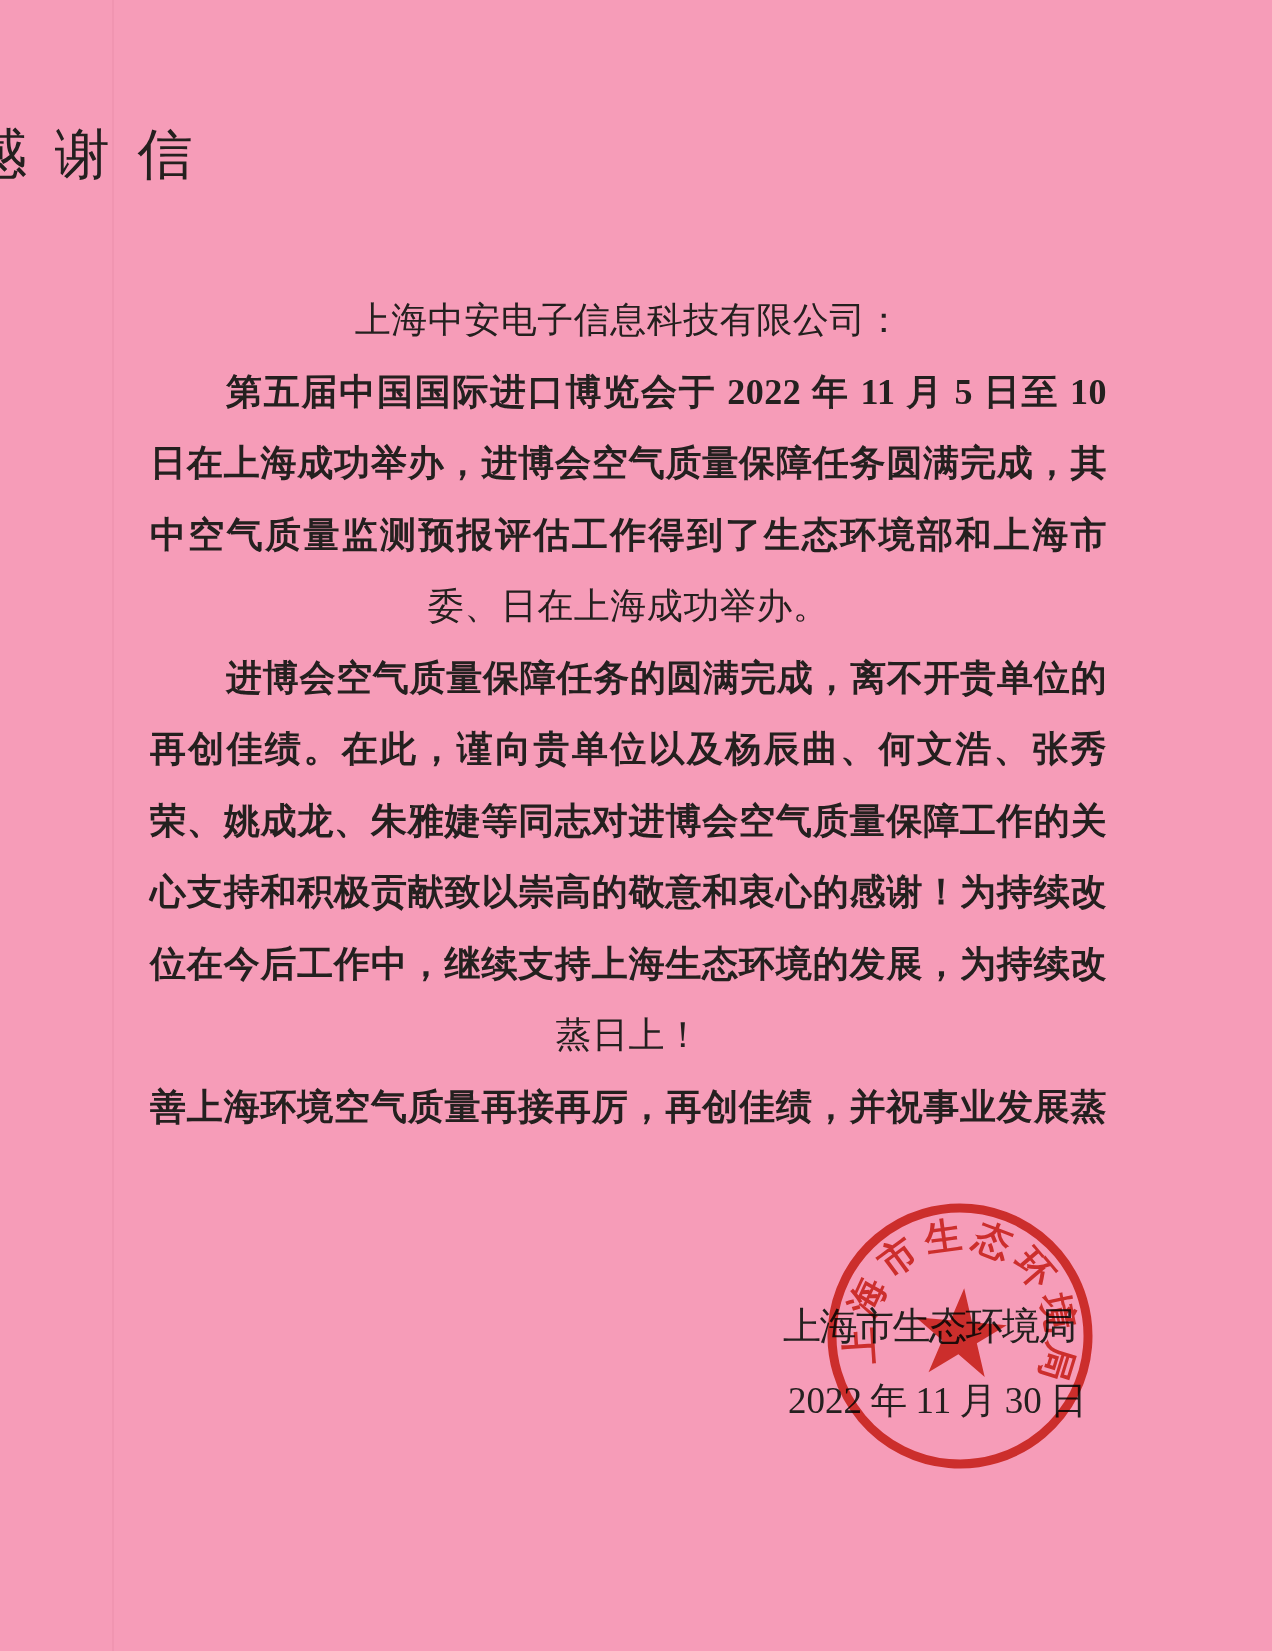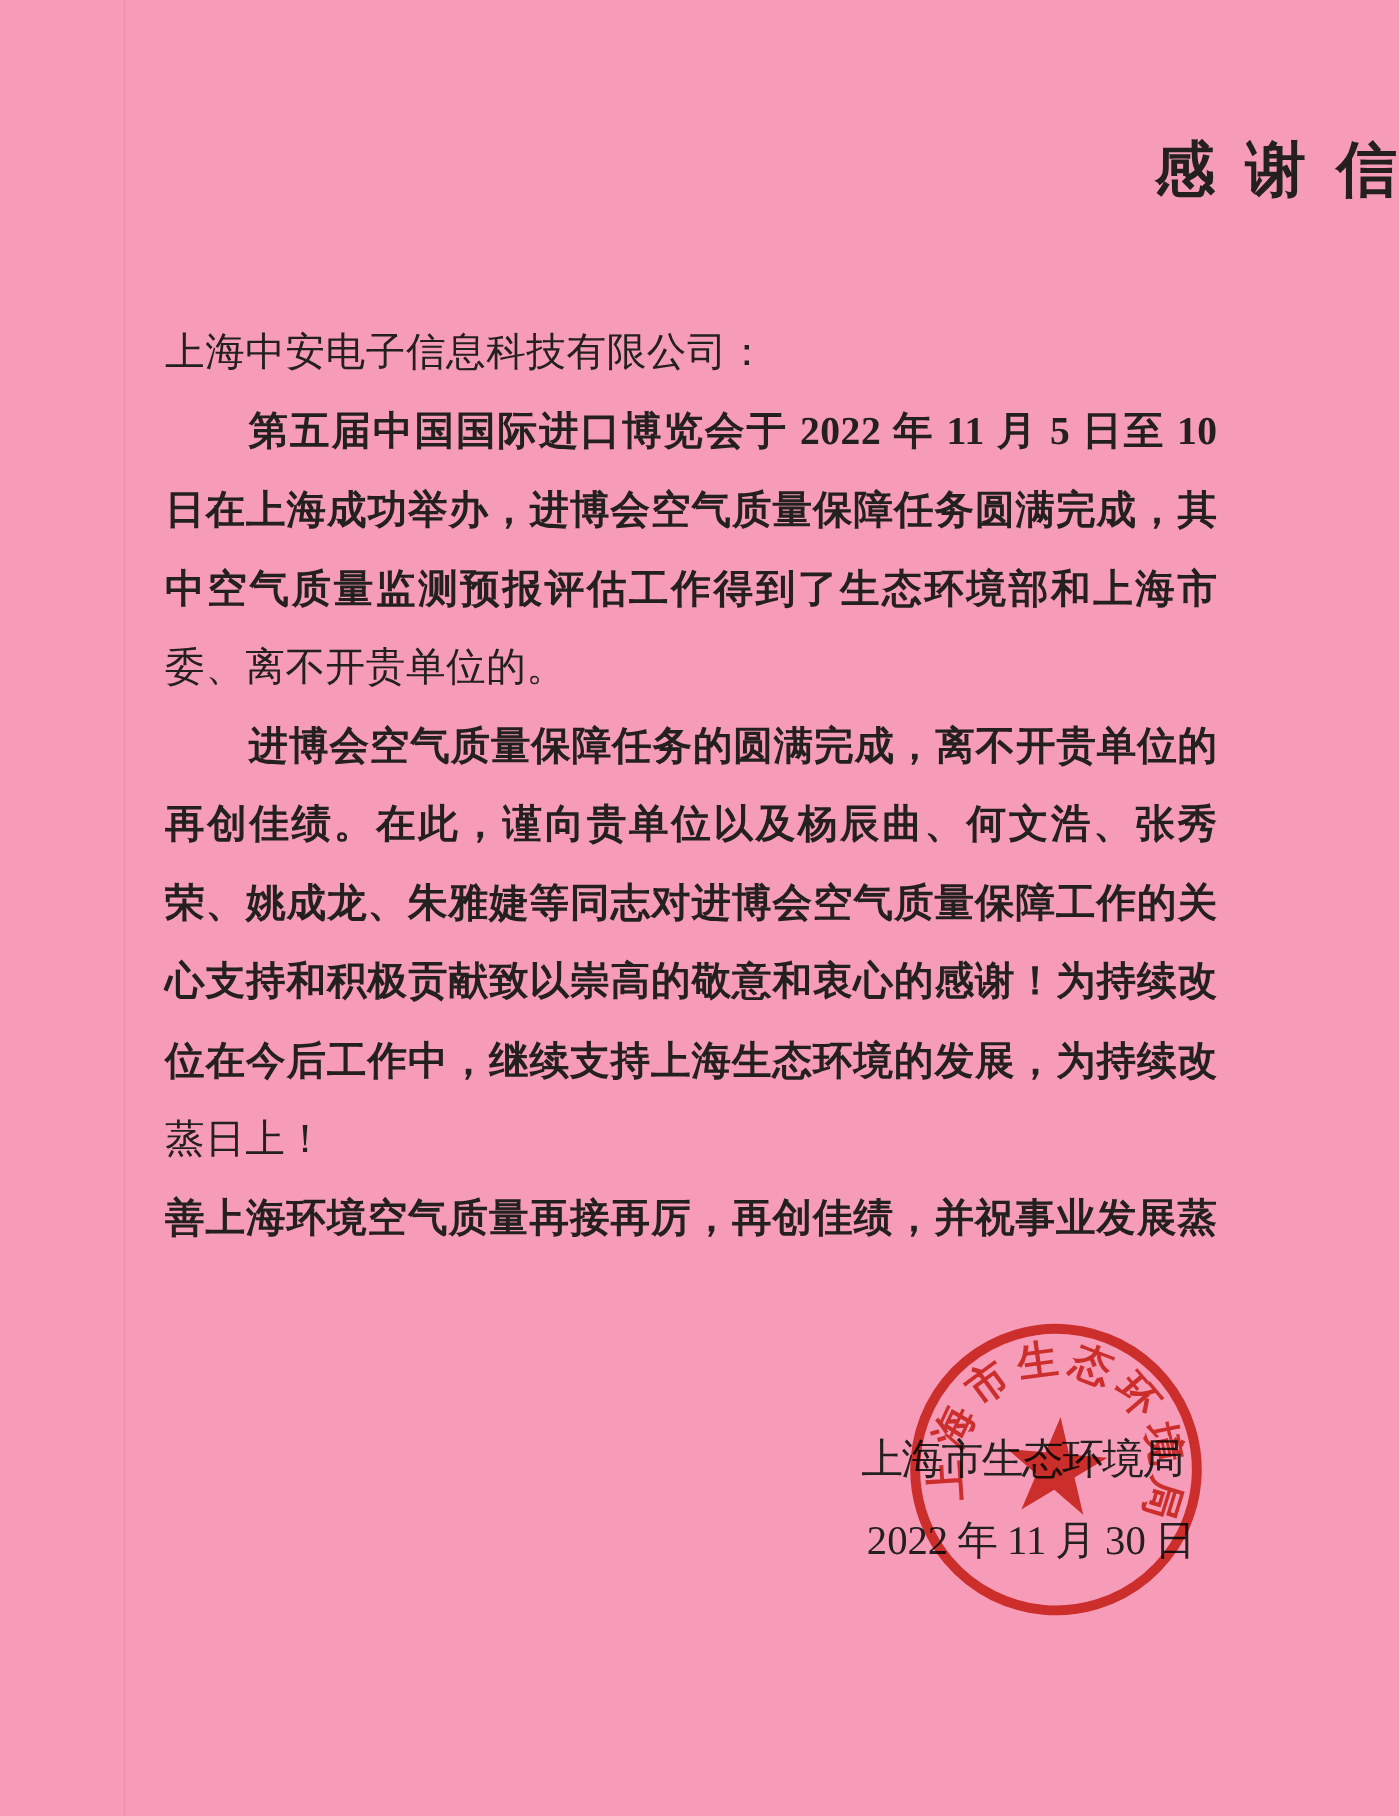--- a/index.html
+++ b/index.html
@@ -22,36 +22,36 @@
     position: absolute;
     left: 112px; top: 0;
     width: 2px; height: 100%;
     background: rgba(185, 85, 120, 0.10);
   }
   .title {
     position: absolute;
     top: 118px; left: 0;
     width: 1272px;
     margin: 0;
-    text-align: right;
+    text-align: left;
     text-indent: -28px;
     font-size: 55px;
-    font-weight: bold;
+    font-weight: normal;
     word-spacing: 10px;
     letter-spacing: 2px;
   }
   .body-text {
     position: absolute;
     left: 150px; top: 285px;
     width: 957px;
     font-size: 36px;
     line-height: 71.5px;
     letter-spacing: 0.5px;
   }
-  .line { text-align: left; }
+  .line { text-align: center; }
   .line.fill { text-align: justify; text-align-last: justify; font-weight: bold; }
   .line.indent { text-indent: 76px; }
   .signature {
     position: absolute;
     left: 783px; top: 1301px;
     font-size: 38px;
     letter-spacing: -1.5px;
     z-index: 2;
   }
   .date {
@@ -85,21 +85,21 @@
 
 <div class="fold-line"></div>
 
 <h1 class="title">感 谢 信</h1>
 
 <div class="body-text">
   <div class="line">上海中安电子信息科技有限公司：</div>
   <div class="line fill indent">第五届中国国际进口博览会于 2022 年 11 月 5 日至 10</div>
   <div class="line fill">日在上海成功举办，进博会空气质量保障任务圆满完成，其</div>
   <div class="line fill">中空气质量监测预报评估工作得到了生态环境部和上海市</div>
-  <div class="line">委、离不开贵单位的。</div>
+  <div class="line">委、日在上海成功举办。</div>
   <div class="line fill indent">进博会空气质量保障任务的圆满完成，离不开贵单位的</div>
   <div class="line fill">再创佳绩。在此，谨向贵单位以及杨辰曲、何文浩、张秀</div>
   <div class="line fill">荣、姚成龙、朱雅婕等同志对进博会空气质量保障工作的关</div>
   <div class="line fill">心支持和积极贡献致以崇高的敬意和衷心的感谢！为持续改</div>
   <div class="line fill">位在今后工作中，继续支持上海生态环境的发展，为持续改</div>
   <div class="line">蒸日上！</div>
   <div class="line fill">善上海环境空气质量再接再厉，再创佳绩，并祝事业发展蒸</div>
 </div>
 
 <div class="signature">上海市生态环境局</div>

